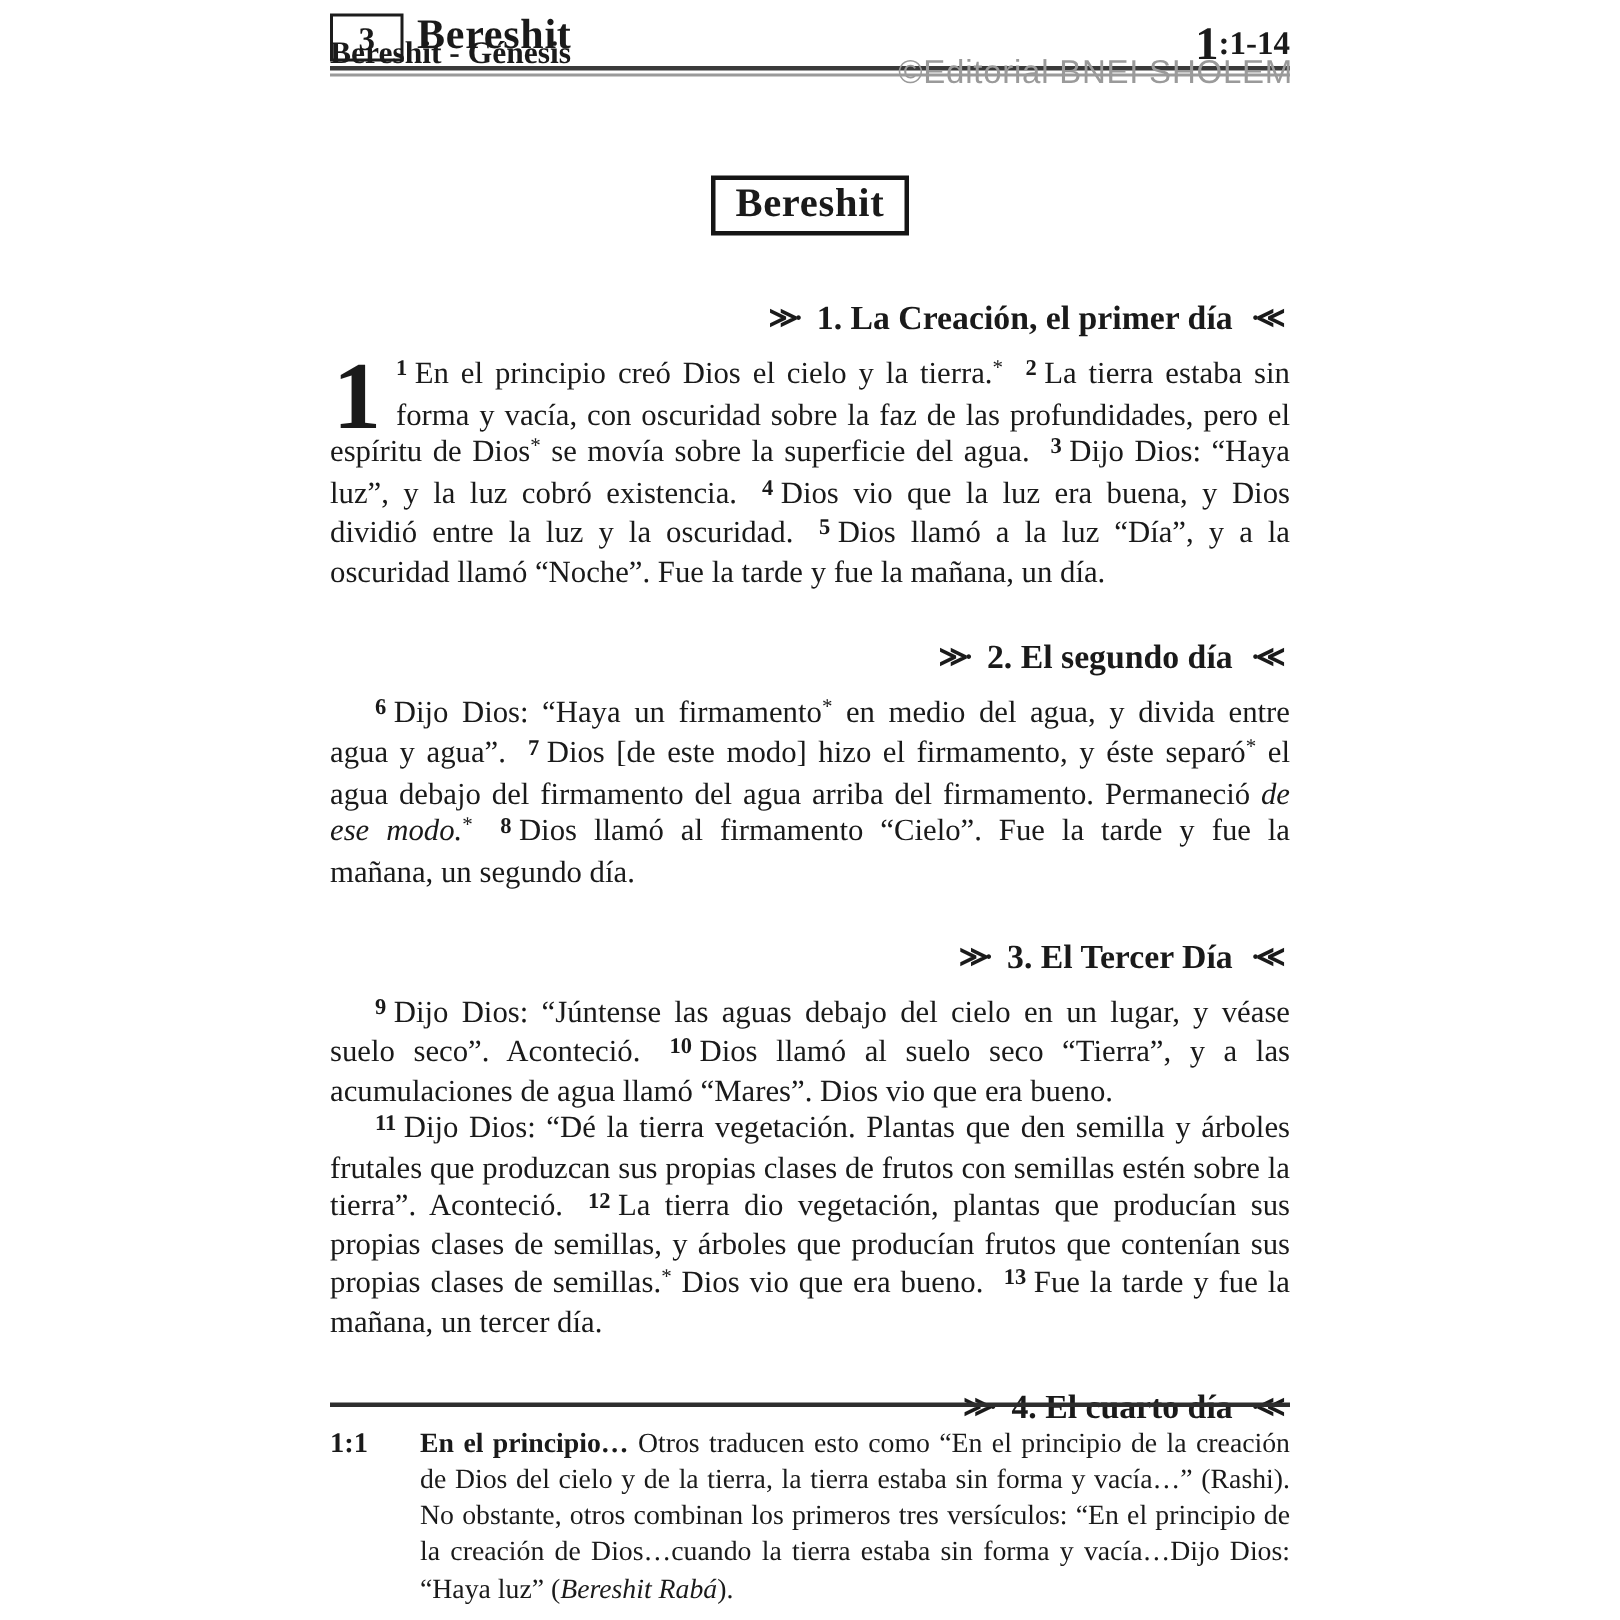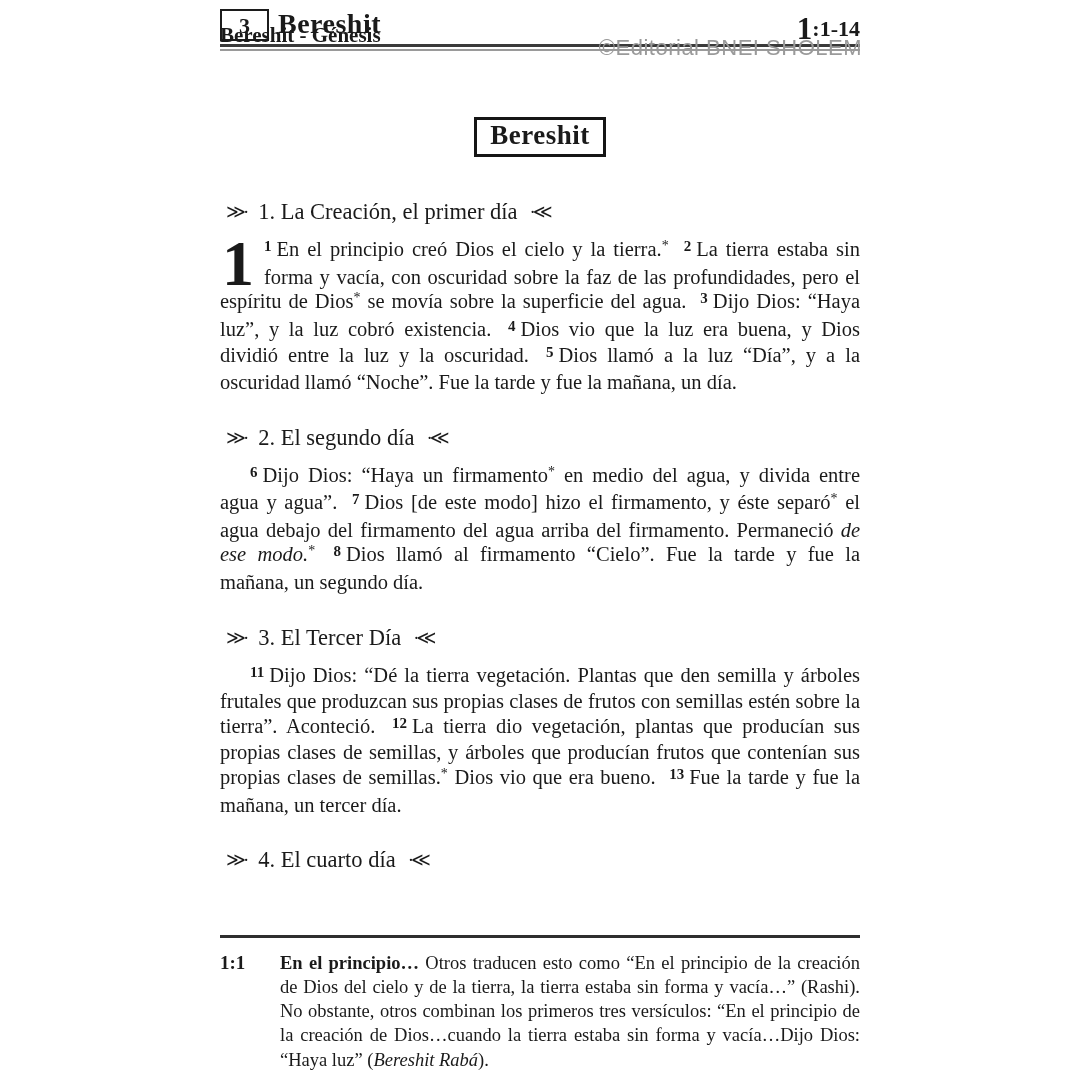--- a/index.html
+++ b/index.html
@@ -83,22 +83,22 @@
   .title-box {
     display: inline-block;
     border: 3px solid #151515;
     padding: 0 13px 3px 13px;
     font-size: 27px; font-weight: bold;
     letter-spacing: 0.5px;
   }
 
   
   .section-heading {
-    text-align: left;
-    font-size: 22.5px; font-weight: normal;
+    text-align: right;
+    font-size: 22.5px; font-weight: bold;
     margin: 30px 0 12px 0;
   }
   section:first-child .section-heading { margin-top: 42px; }
   .ornament {
     font-size: 19px;
     letter-spacing: -3px;
     margin: 0 6px;
     position: relative; top: -1px;
   }
   .heading-text { margin: 0 6px; }
@@ -170,20 +170,21 @@
       <section class="section">
         <h2 class="section-heading"><span class="ornament">≫·</span><span class="heading-text">1. La Creación, el primer día</span><span class="ornament">·≪</span></h2>
         <p class="verse-para"><span class="dropcap">1</span><span class="vnum first">1</span><span>En el principio creó Dios el cielo y la tierra.</span><span class="star">*</span> <span class="vnum">2</span><span>La tierra estaba sin forma y vacía, con oscuridad sobre la faz de las profundidades, pero el espíritu de Dios</span><span class="star">*</span><span> se movía sobre la superficie del agua.</span> <span class="vnum">3</span><span>Dijo Dios: “Haya luz”, y la luz cobró existencia.</span> <span class="vnum">4</span><span>Dios vio que la luz era buena, y Dios dividió entre la luz y la oscuridad.</span> <span class="vnum">5</span><span>Dios llamó a la luz “Día”, y a la oscuridad llamó “Noche”. Fue la tarde y fue la mañana, un día.</span> </p>
       </section>
       <section class="section">
         <h2 class="section-heading"><span class="ornament">≫·</span><span class="heading-text">2. El segundo día</span><span class="ornament">·≪</span></h2>
         <p class="verse-para indent"><span class="vnum first">6</span><span>Dijo Dios: “Haya un firmamento</span><span class="star">*</span><span> en medio del agua, y divida entre agua y agua”.</span> <span class="vnum">7</span><span>Dios [de este modo] hizo el firmamento, y éste separó</span><span class="star">*</span><span> el agua debajo del firmamento del agua arriba del firmamento. Permaneció </span><span class="italic">de ese modo.</span><span class="star">*</span> <span class="vnum">8</span><span>Dios llamó al firmamento “Cielo”. Fue la tarde y fue la mañana, un segundo día.</span> </p>
       </section>
       <section class="section">
         <h2 class="section-heading"><span class="ornament">≫·</span><span class="heading-text">3. El Tercer Día</span><span class="ornament">·≪</span></h2>
+        <p class="verse-para indent"><span class="vnum first">9</span><span>Dijo Dios: “Júntense las aguas debajo del cielo en un lugar, y véase suelo seco”. Aconteció.</span> <span class="vnum">10</span><span>Dios llamó al suelo seco “Tierra”, y a las acumulaciones de agua llamó “Mares”. Dios vio que era bueno.</span> </p>
         <p class="verse-para indent"><span class="vnum first">11</span><span>Dijo Dios: “Dé la tierra vegetación. Plantas que den semilla y árboles frutales que produzcan sus propias clases de frutos con semillas estén sobre la tierra”. Aconteció.</span> <span class="vnum">12</span><span>La tierra dio vegetación, plantas que producían sus propias clases de semillas, y árboles que producían frutos que contenían sus propias clases de semillas.</span><span class="star">*</span><span> Dios vio que era bueno.</span> <span class="vnum">13</span><span>Fue la tarde y fue la mañana, un tercer día.</span> </p>
       </section>
       <section class="section">
         <h2 class="section-heading"><span class="ornament">≫·</span><span class="heading-text">4. El cuarto día</span><span class="ornament">·≪</span></h2>
       </section>
     </main>
 
   <footer class="footnotes">
     <div class="fn-rule"></div>
     <div id="footnotes">

